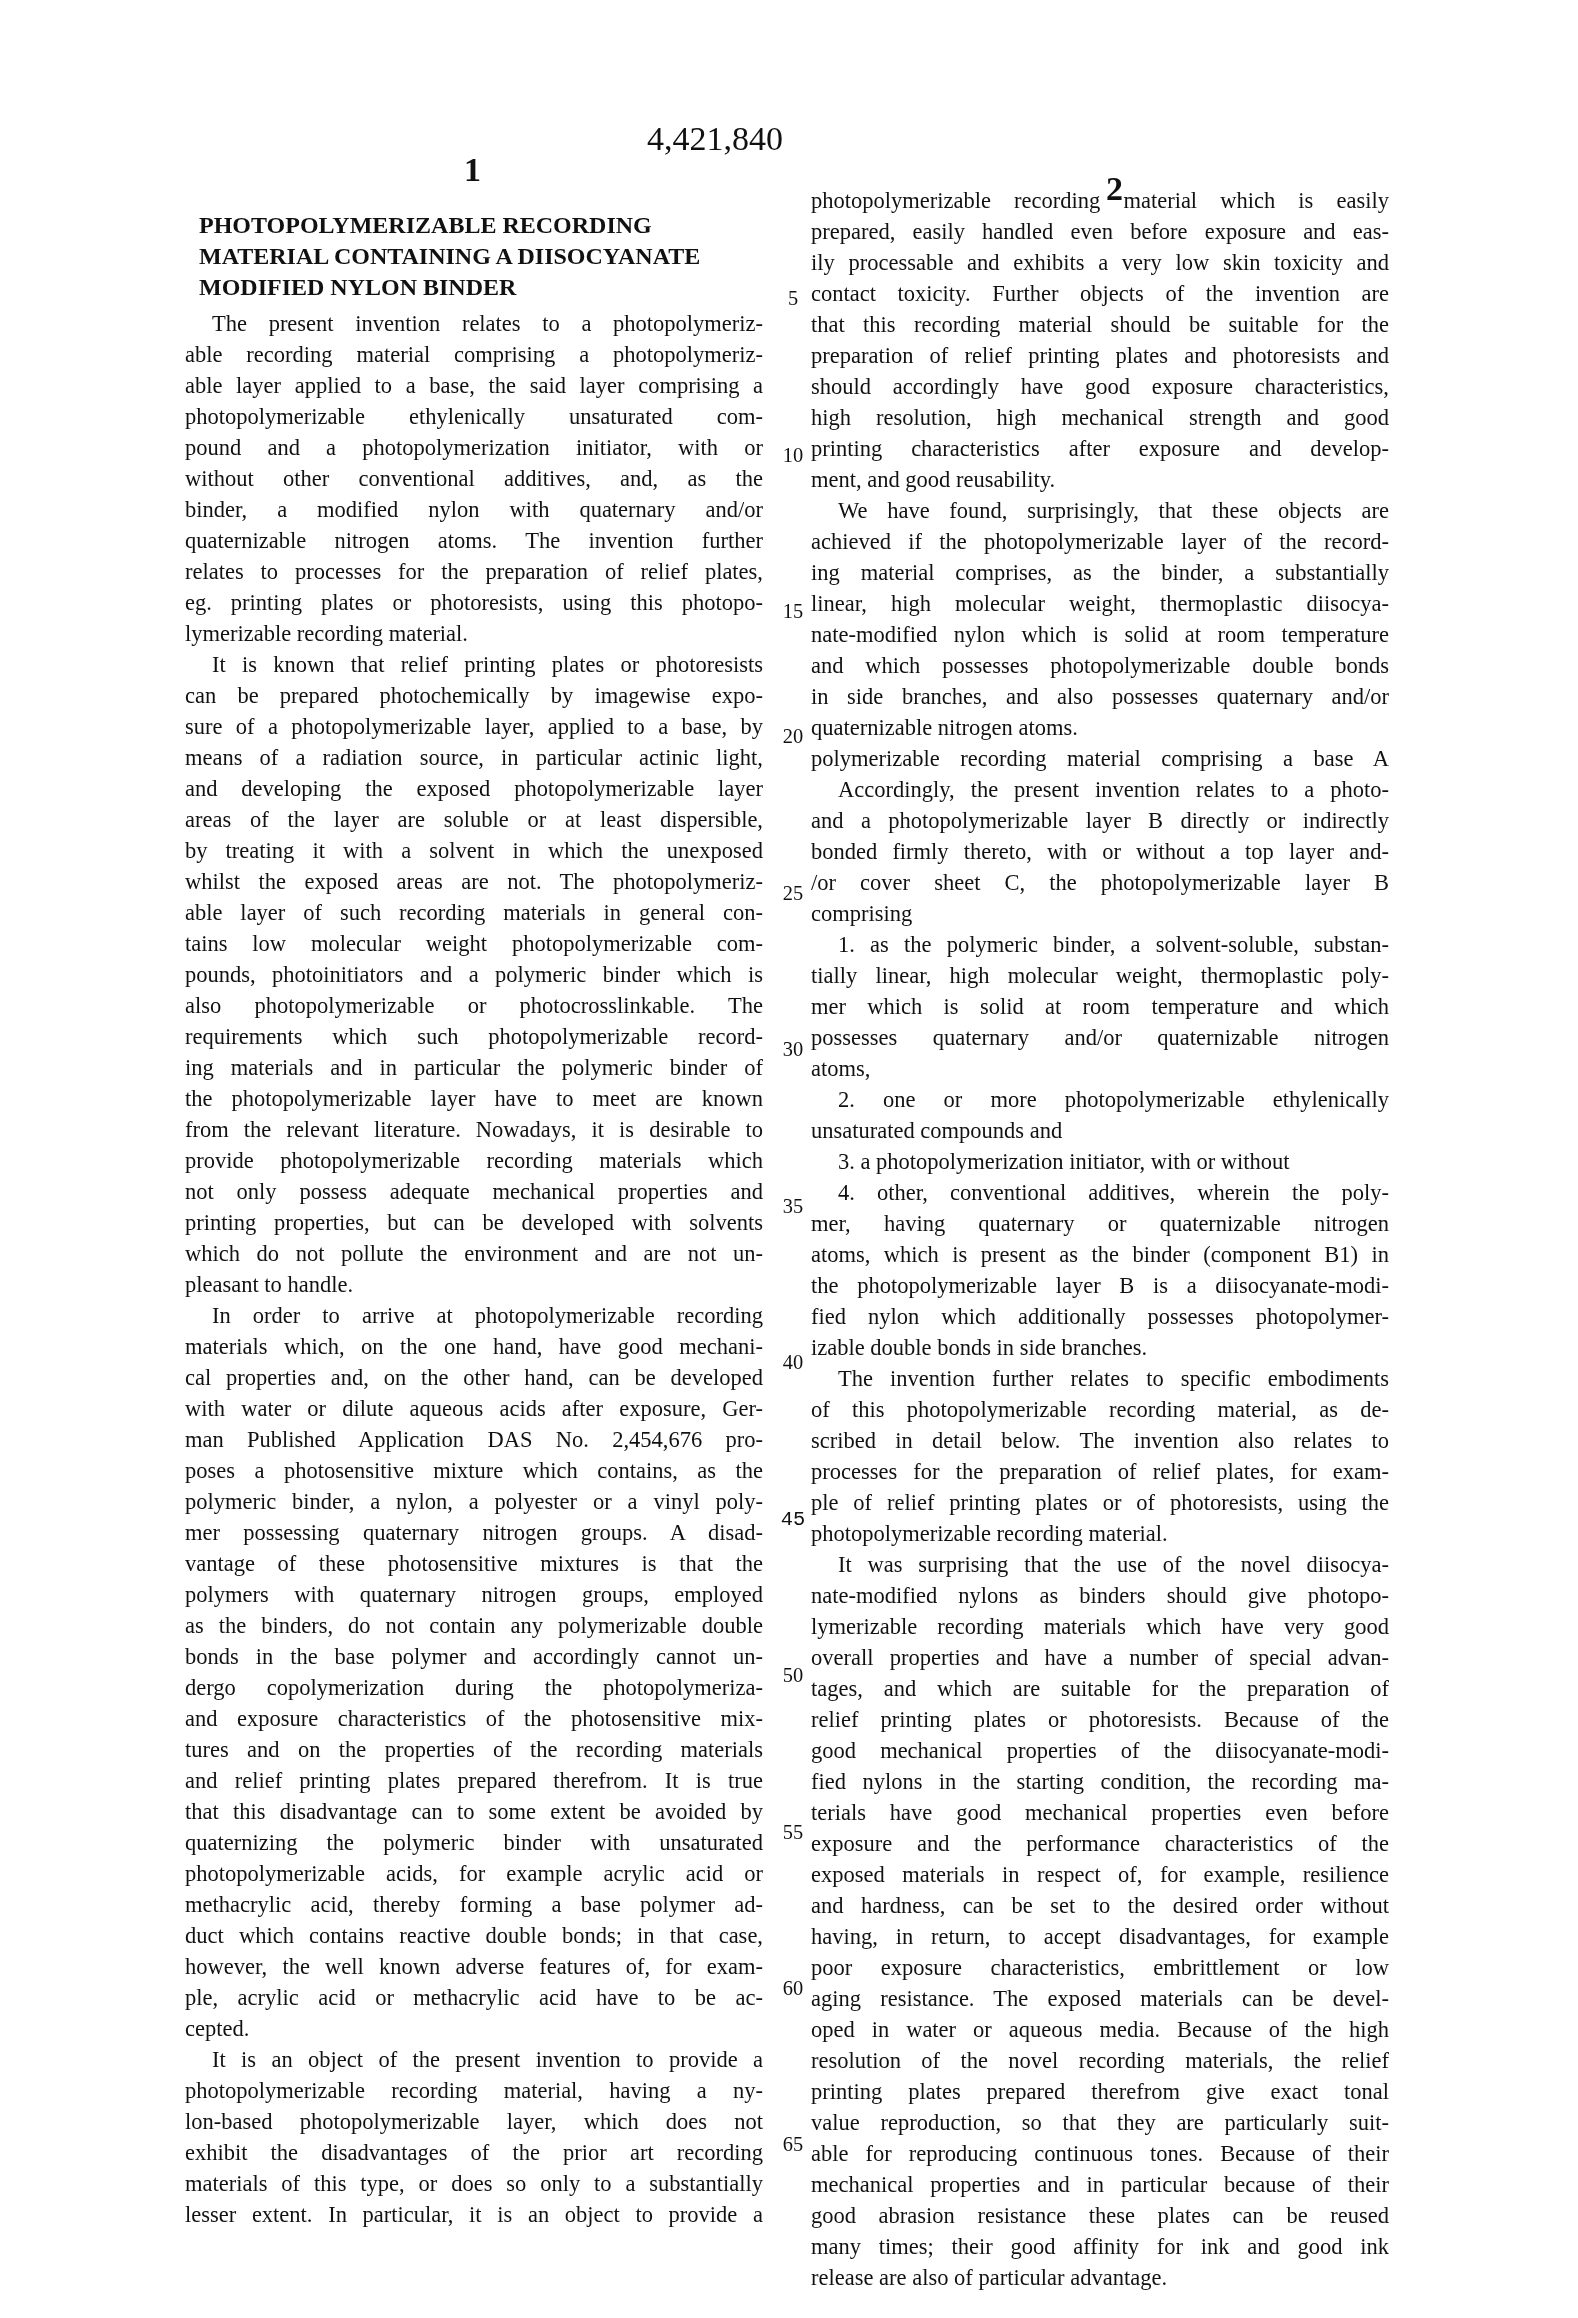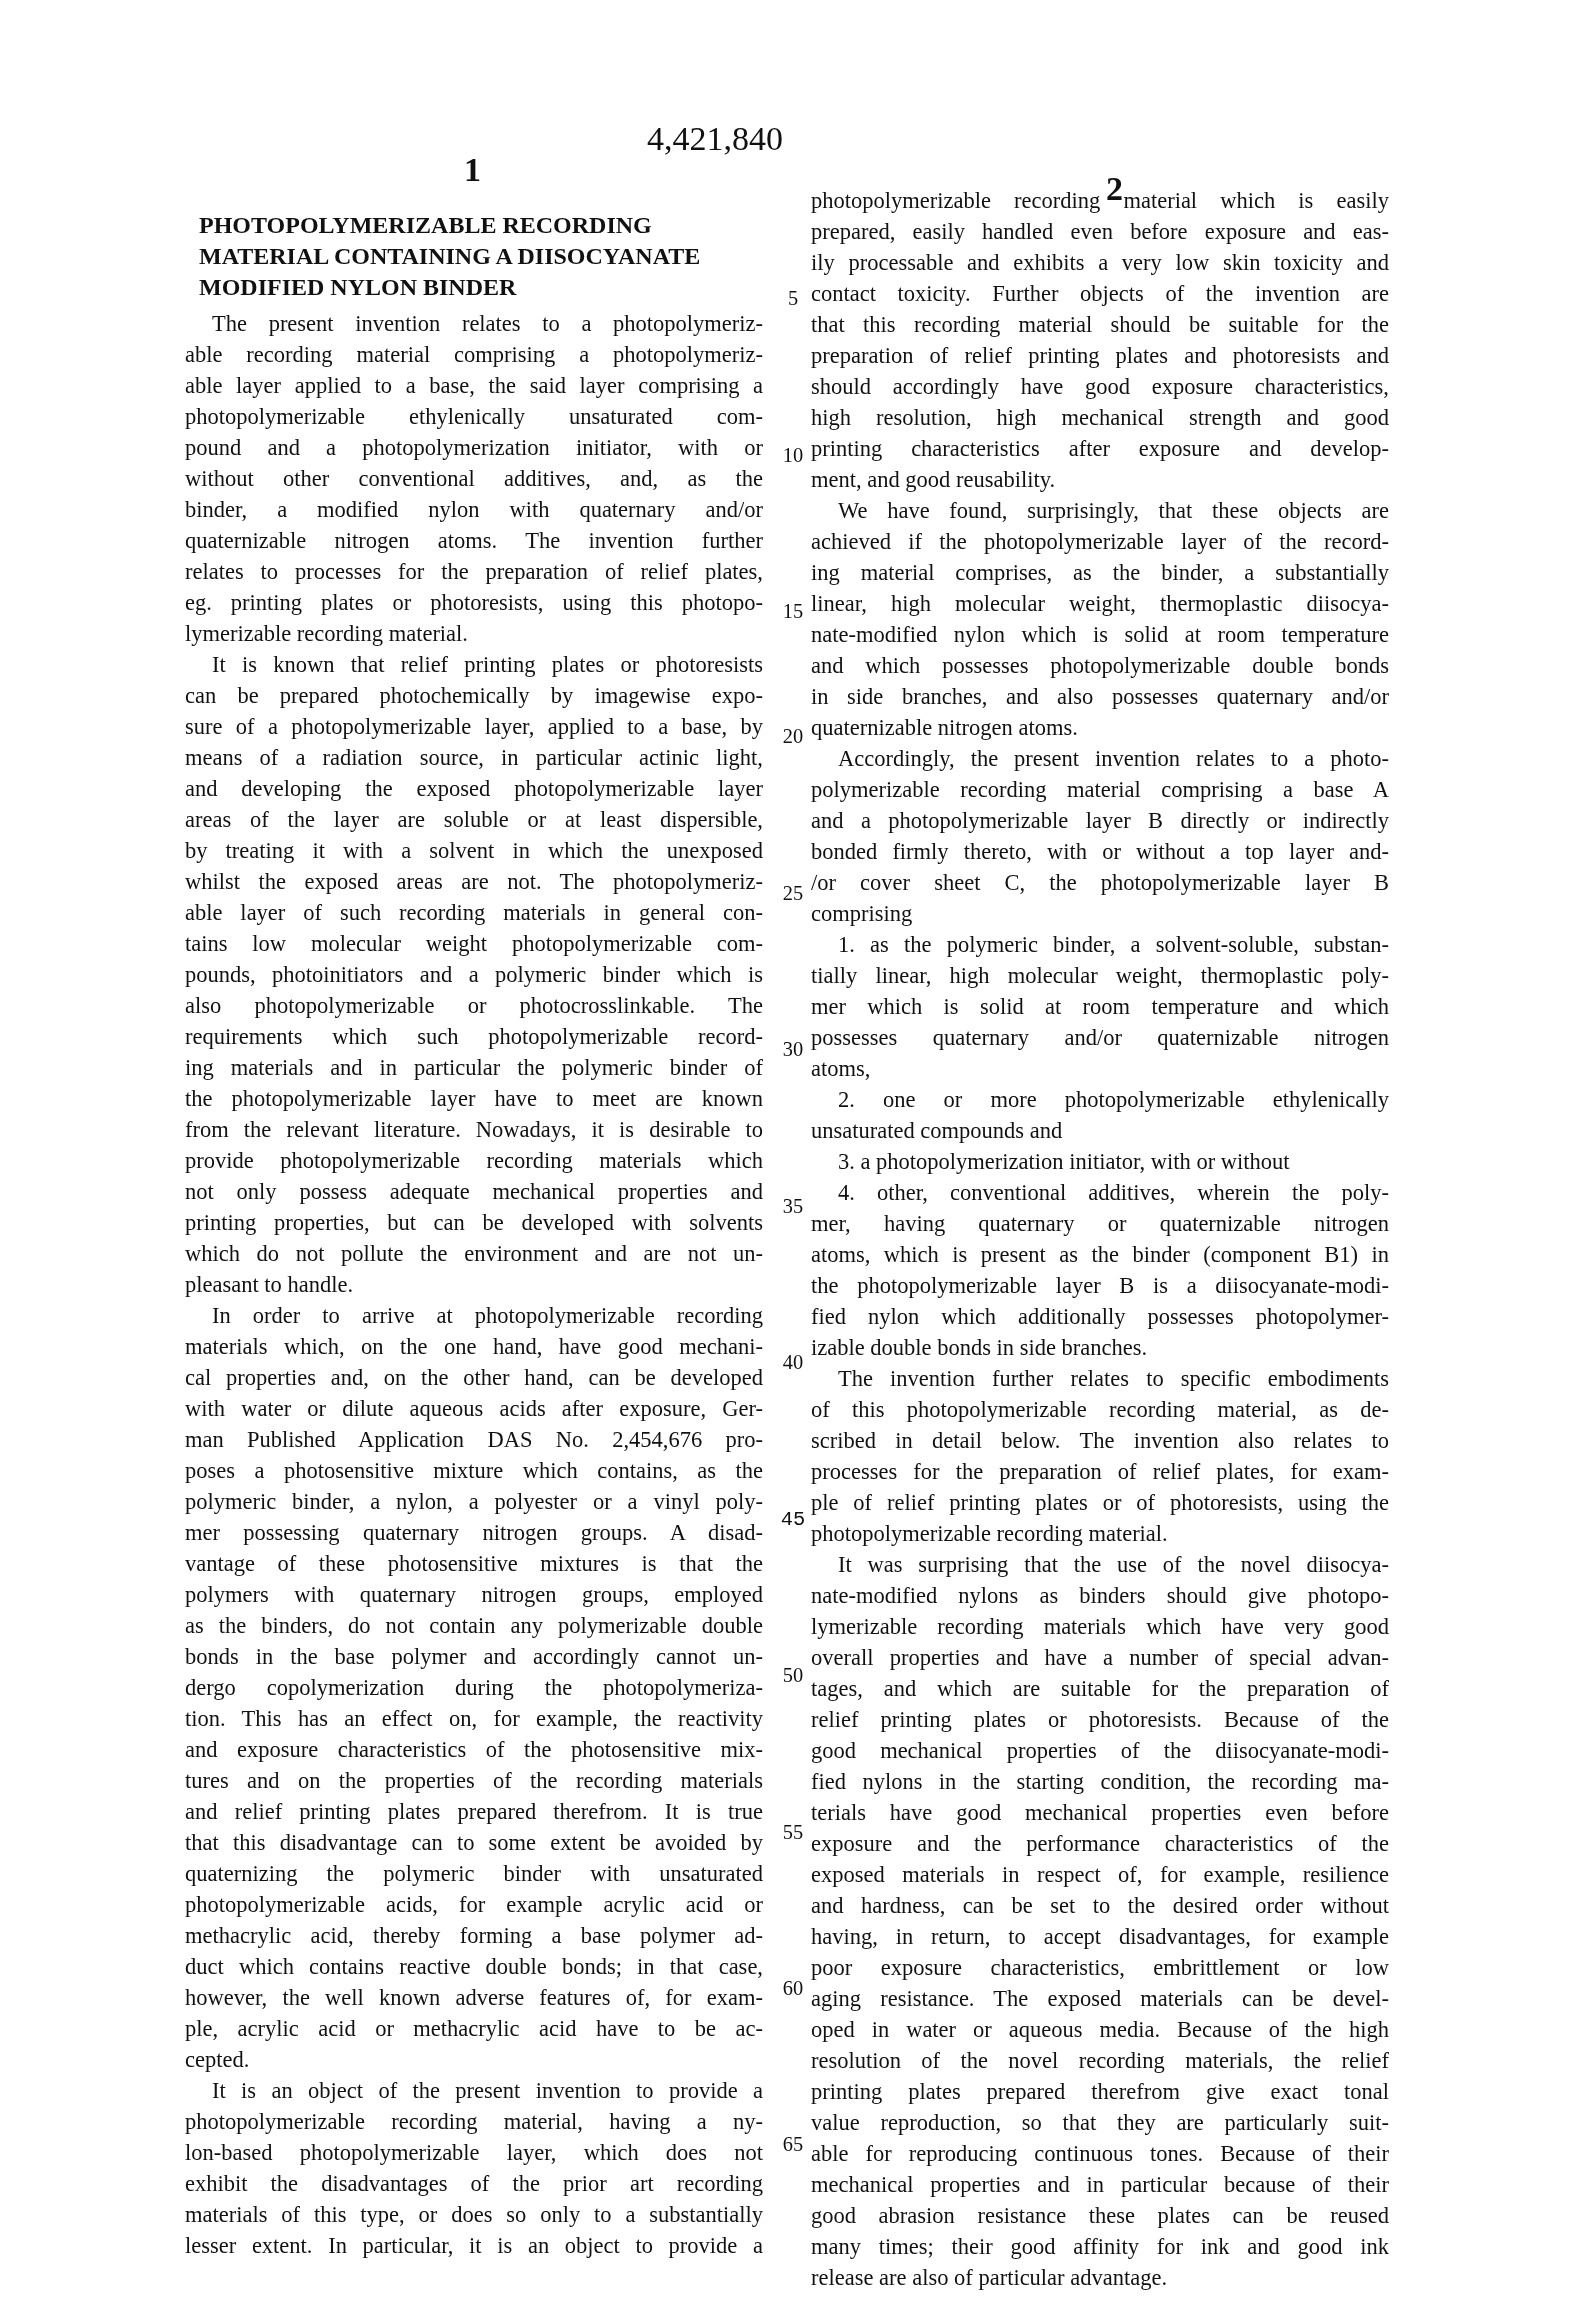--- a/index.html
+++ b/index.html
@@ -74,21 +74,20 @@
     <span class="line">with water or dilute aqueous acids after exposure, Ger-</span>
     <span class="line">man Published Application DAS No. 2,454,676 pro-</span>
     <span class="line">poses a photosensitive mixture which contains, as the</span>
     <span class="line">polymeric binder, a nylon, a polyester or a vinyl poly-</span>
     <span class="line">mer possessing quaternary nitrogen groups. A disad-</span>
     <span class="line">vantage of these photosensitive mixtures is that the</span>
     <span class="line">polymers with quaternary nitrogen groups, employed</span>
     <span class="line">as the binders, do not contain any polymerizable double</span>
     <span class="line">bonds in the base polymer and accordingly cannot un-</span>
     <span class="line">dergo copolymerization during the photopolymeriza-</span>
-    <span class="line">tion. This has an effect on, for example, the reactivity</span>
     <span class="line">and exposure characteristics of the photosensitive mix-</span>
     <span class="line">tures and on the properties of the recording materials</span>
     <span class="line">and relief printing plates prepared therefrom. It is true</span>
     <span class="line">that this disadvantage can to some extent be avoided by</span>
     <span class="line">quaternizing the polymeric binder with unsaturated</span>
     <span class="line">photopolymerizable acids, for example acrylic acid or</span>
     <span class="line">methacrylic acid, thereby forming a base polymer ad-</span>
     <span class="line">duct which contains reactive double bonds; in that case,</span>
     <span class="line">however, the well known adverse features of, for exam-</span>
     <span class="line">ple, acrylic acid or methacrylic acid have to be ac-</span>
@@ -112,22 +111,22 @@
     <span class="line">printing characteristics after exposure and develop-</span>
     <span class="line last">ment, and good reusability.</span>
     <span class="line indent">We have found, surprisingly, that these objects are</span>
     <span class="line">achieved if the photopolymerizable layer of the record-</span>
     <span class="line">ing material comprises, as the binder, a substantially</span>
     <span class="line">linear, high molecular weight, thermoplastic diisocya-</span>
     <span class="line">nate-modified nylon which is solid at room temperature</span>
     <span class="line">and which possesses photopolymerizable double bonds</span>
     <span class="line">in side branches, and also possesses quaternary and/or</span>
     <span class="line last">quaternizable nitrogen atoms.</span>
+    <span class="line">polymerizable recording material comprising a base A</span>
     <span class="line indent">Accordingly, the present invention relates to a photo-</span>
-    <span class="line">polymerizable recording material comprising a base A</span>
     <span class="line">and a photopolymerizable layer B directly or indirectly</span>
     <span class="line">bonded firmly thereto, with or without a top layer and-</span>
     <span class="line">/or cover sheet C, the photopolymerizable layer B</span>
     <span class="line last">comprising</span>
     <span class="line indent">1. as the polymeric binder, a solvent-soluble, substan-</span>
     <span class="line">tially linear, high molecular weight, thermoplastic poly-</span>
     <span class="line">mer which is solid at room temperature and which</span>
     <span class="line">possesses quaternary and/or quaternizable nitrogen</span>
     <span class="line last">atoms,</span>
     <span class="line indent">2. one or more photopolymerizable ethylenically</span>

